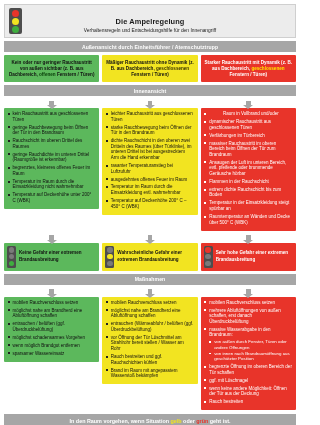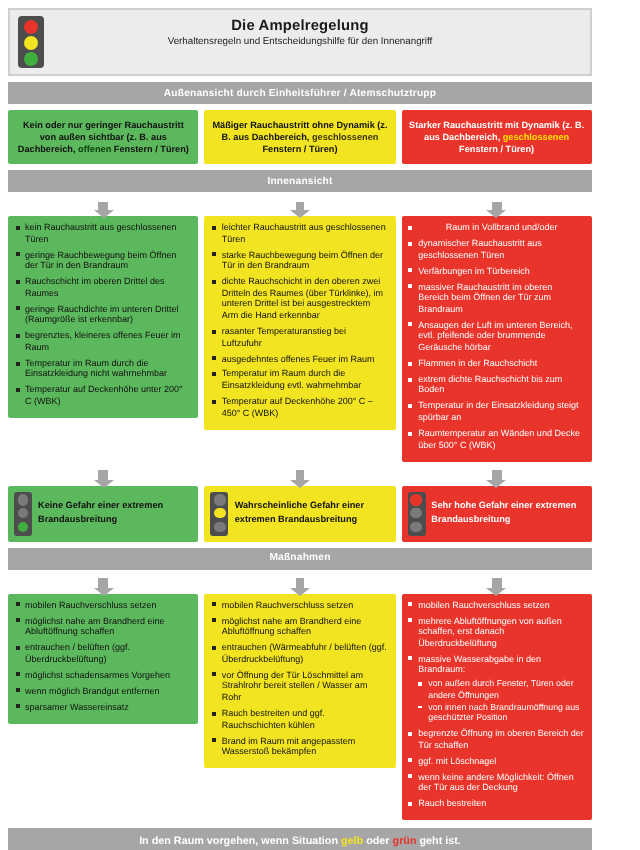--- a/index.html
+++ b/index.html
@@ -8,21 +8,21 @@
     background:#ffffff;
     font-family:"Liberation Sans",sans-serif;
     color:#1a1a1a;
     -webkit-font-smoothing:antialiased;
   }
   .poster{width:300px;height:425px;position:relative;background:#fff;padding:0;box-sizing:border-box;}
 
   
   .header{
     margin:4px 4px 0 4px;background:#ececec;border:1px solid #cfcfcf;
-    display:flex;align-items:flex-start;padding:3px 4px;box-sizing:border-box;
+    display:flex;align-items:flex-end;padding:3px 4px;box-sizing:border-box;
   }
   .hdr-light{
     width:13px;height:26px;background:#4d4d4d;border-radius:2px;
     display:flex;flex-direction:column;align-items:center;justify-content:space-around;
     padding:1px 0;box-sizing:border-box;flex:0 0 auto;
   }
   .hdr-light i{width:7px;height:7px;border-radius:50%;display:block;}
   .hdr-text{flex:1;text-align:center;padding-right:13px;}
   .hdr-title{font-size:7.4px;font-weight:bold;line-height:9px;letter-spacing:.1px;}
   .hdr-sub{font-size:4.9px;line-height:7px;margin-top:1px;}

